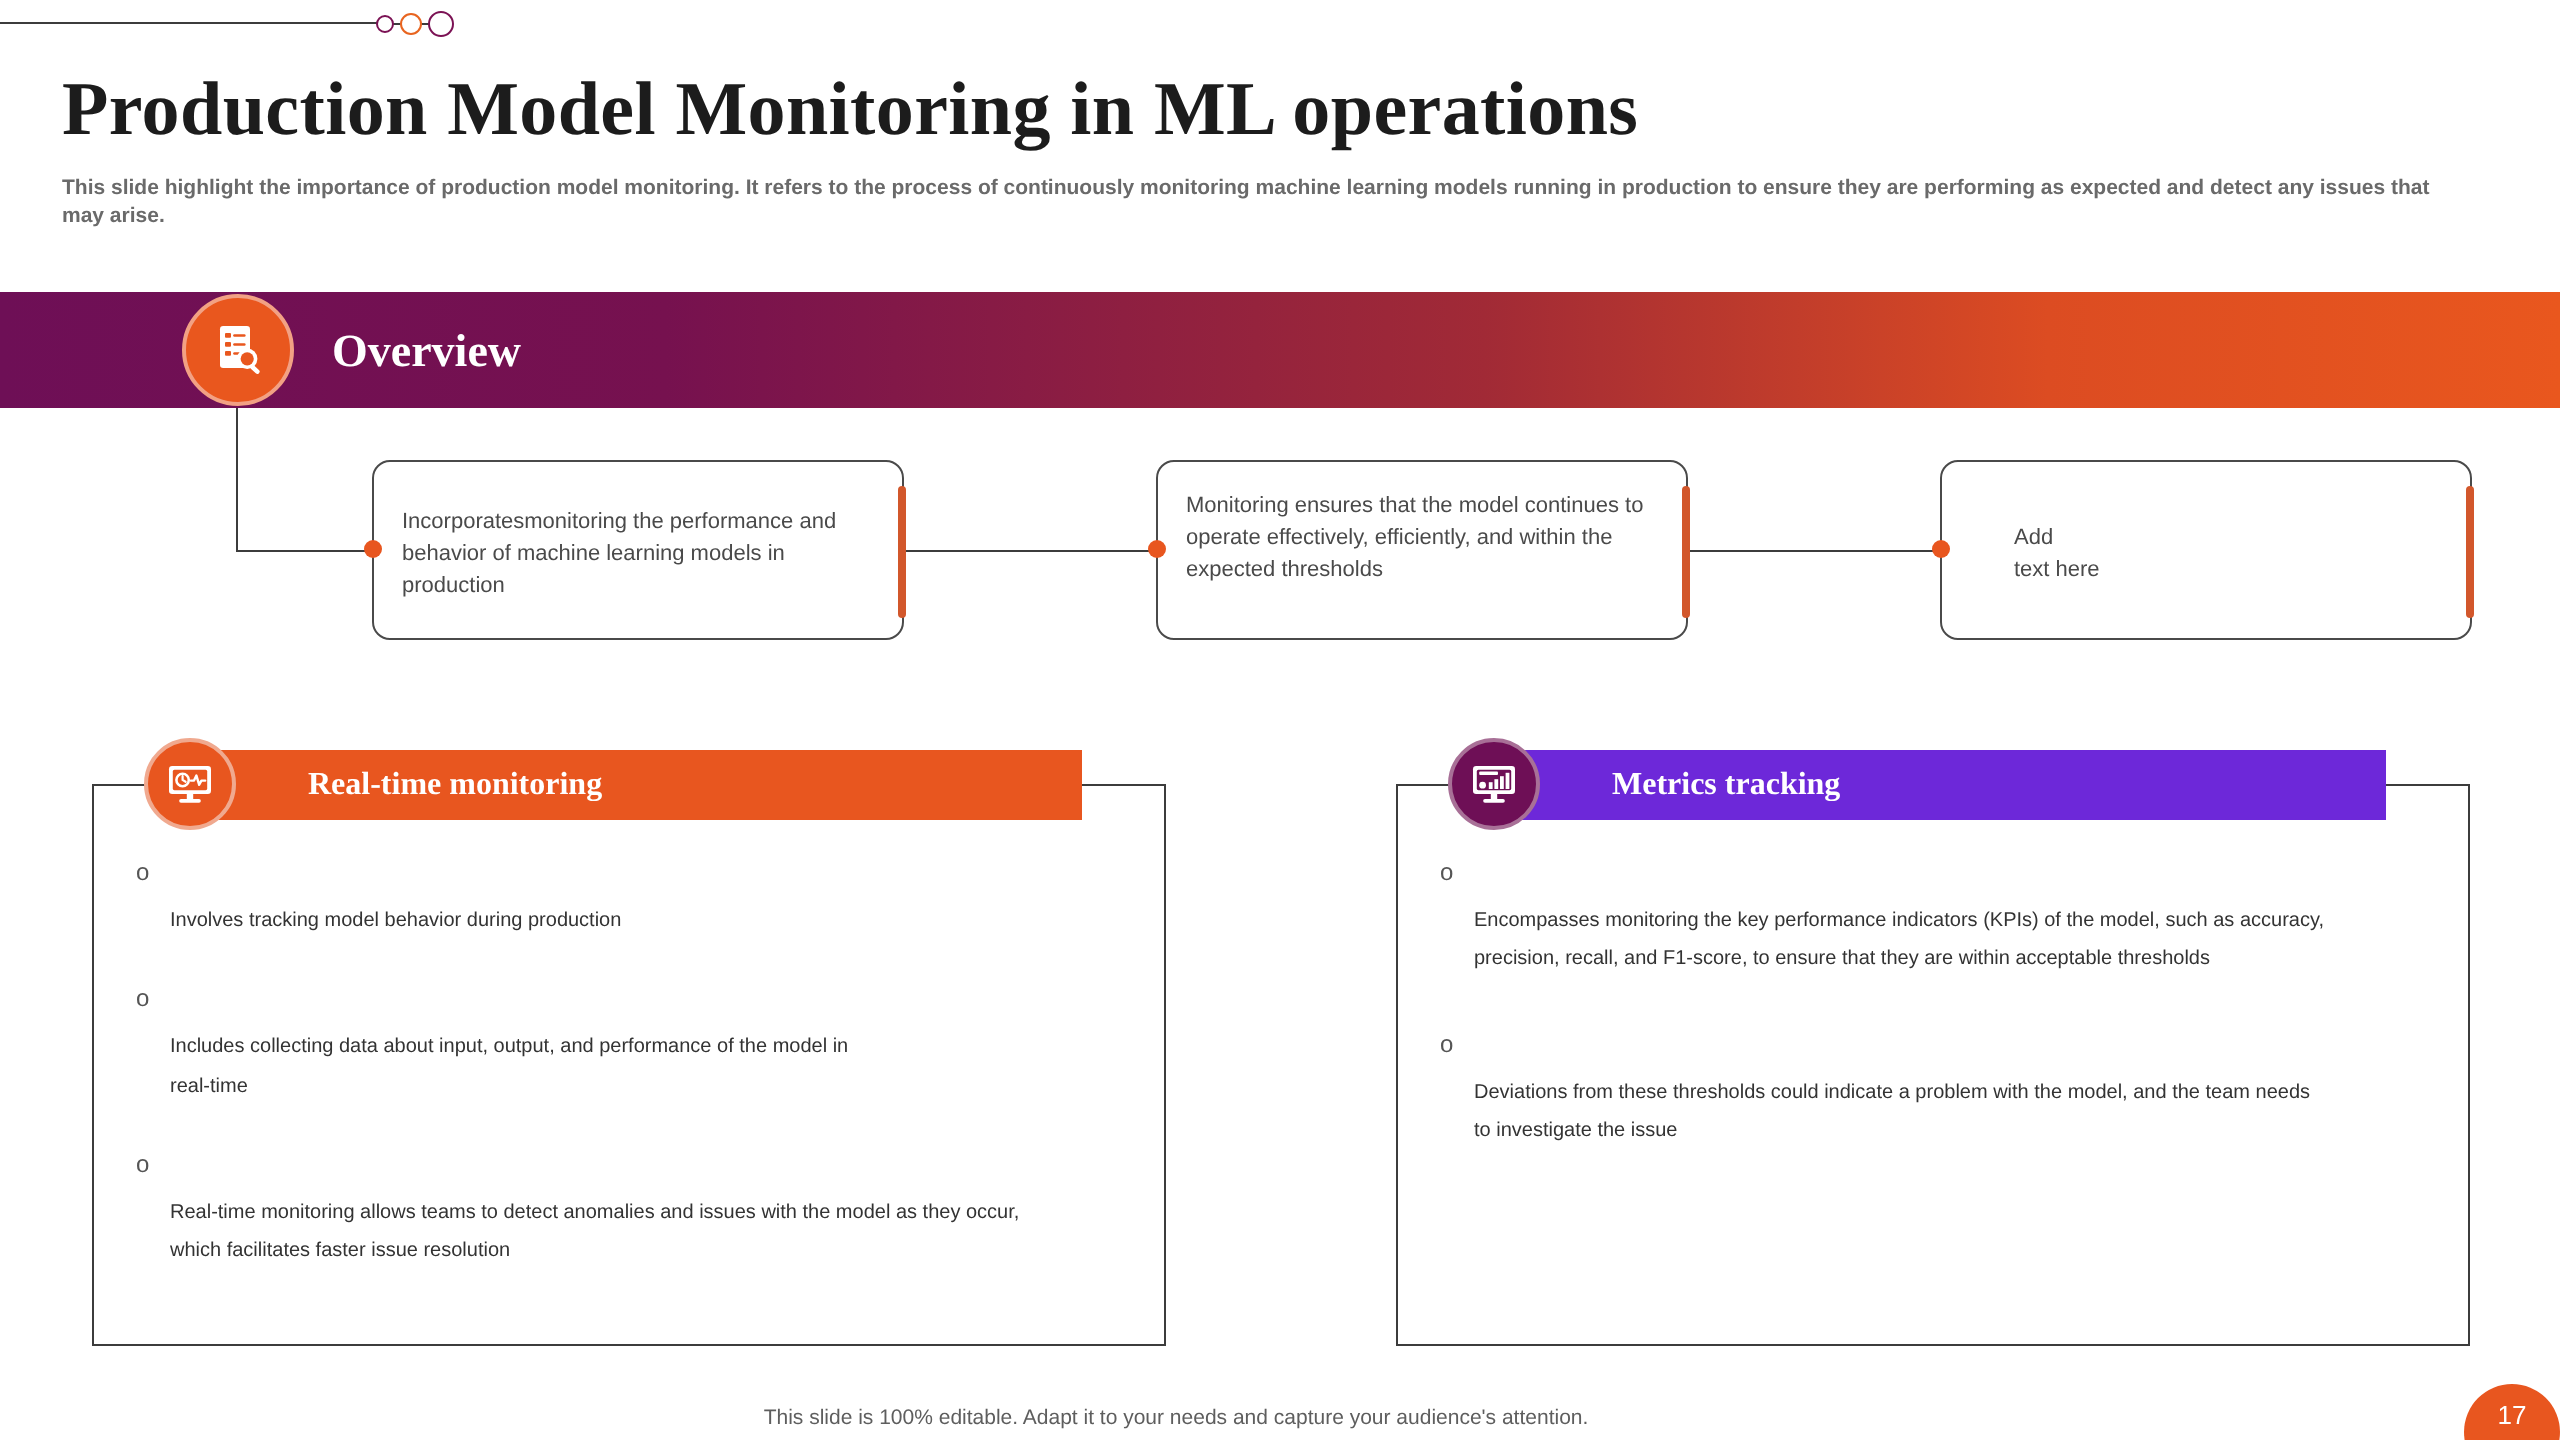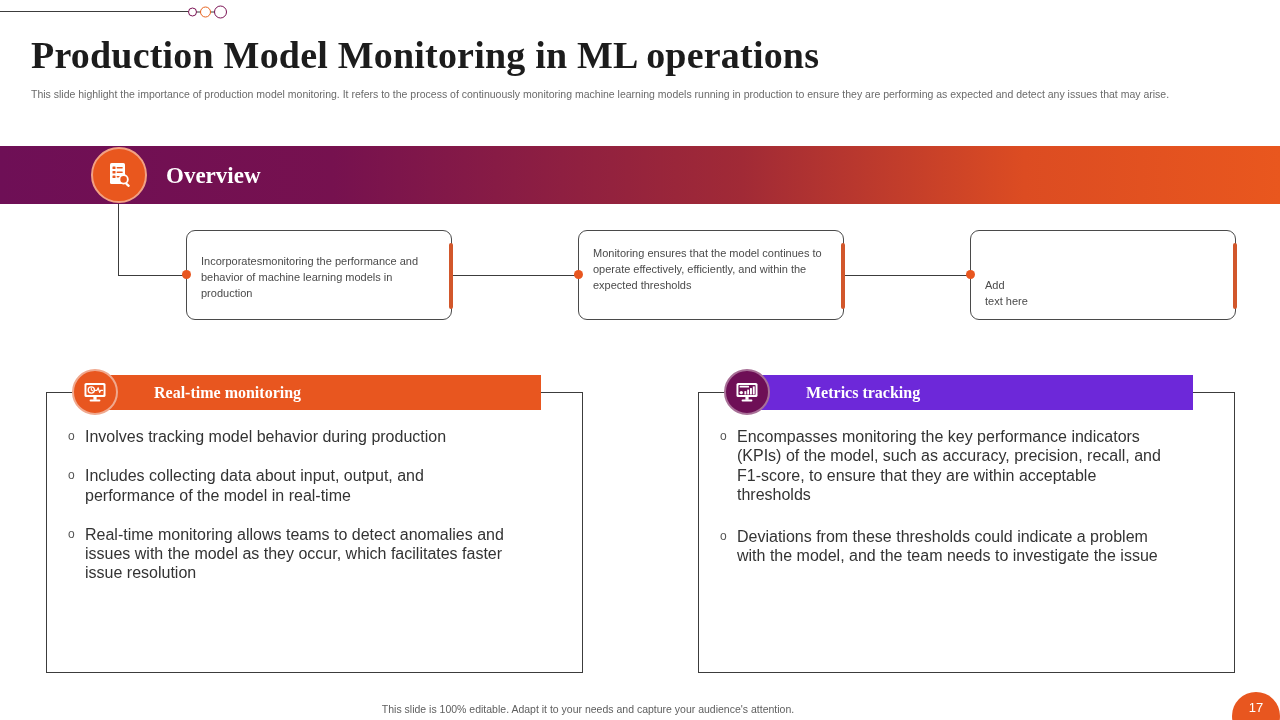--- a/index.html
+++ b/index.html
@@ -24,21 +24,21 @@
 
   
   .title{
     position:absolute;left:31px;top:33px;
     font-family:"Liberation Serif", serif;
     font-weight:bold;font-size:38px;color:#1c1c1c;
     letter-spacing:.2px;white-space:nowrap;
   }
   .subtitle{
     position:absolute;left:31px;top:87px;width:1190px;
-    font-size:10.5px;line-height:14px;color:#6a6a6a;
+    font-size:10.5px;line-height:14px;color:#6a6a6a;font-weight:bold;
   }
 
   
   .banner{
     position:absolute;left:0;top:146px;width:1280px;height:58px;
     background:linear-gradient(90deg,#6E0F56 0%,#76114F 26%,#A12A36 58%,#DC4C22 80%,#E9571E 100%);
   }
   .banner-title{
     position:absolute;left:166px;top:163px;
     font-family:Liberation Serif, serif;
@@ -79,21 +79,21 @@
   }
   .panel-icon{
     position:absolute;width:46px;height:46px;border-radius:50%;box-sizing:border-box;
     display:flex;align-items:center;justify-content:center;
   }
   .bullets{position:absolute;}
   .bullet{display:flex;margin-bottom:20px;}
   .bullet .bl-mark{
     width:17px;flex:0 0 17px;font-size:12px;color:#555;line-height:19px;
   }
-  .bullet .bl-txt{font-size:16px;line-height:19.3px;color:#333;}
+  .bullet .bl-txt{font-size:10px;line-height:19.3px;color:#333;margin-top:24px;}
 
   
   .footer{
     position:absolute;left:0;top:703px;width:1176px;text-align:center;
     font-size:10.5px;color:#5e5e5e;
   }
   .pagenum{
     position:absolute;left:1232px;top:692px;width:48px;height:48px;border-radius:50%;
     background:#E8561F;color:#fff;font-size:13px;
     display:flex;align-items:flex-start;justify-content:center;padding-top:8px;box-sizing:border-box;
@@ -142,21 +142,21 @@
 </div>
 <div class="dot" style="left:182px;top:270px;"></div>
 
 <div class="fbox" style="left:578px;width:266px;">
   <div class="fbox-txt" style="top:14px;">Monitoring  ensures that the model continues to operate  effectively, efficiently,  and within the expected thresholds</div>
   <div class="fbox-bar" style="right:-2px;top:12px;height:66px;"></div>
 </div>
 <div class="dot" style="left:574px;top:270px;"></div>
 
 <div class="fbox" style="left:970px;width:266px;">
-  <div class="fbox-txt" style="top:46px;white-space:pre-line;">Add
+  <div class="fbox-txt" style="top:30px;white-space:pre-line;margin-left:22px;">Add
 text here</div>
   <div class="fbox-bar" style="right:-2px;top:12px;height:66px;"></div>
 </div>
 <div class="dot" style="left:966px;top:270px;"></div>
 
 <div class="panel" style="left:46px;top:392px;width:537px;height:281px;"></div>
 <div class="panel-head" style="left:95px;top:375px;width:446px;background:#E8561F;">
   <span class="ph-title" style="margin-left:59px;">Real-time monitoring</span>
 </div>
 <div class="panel-icon" style="left:72px;top:369px;background:#E8561F;border:2px solid #F0A98F;">

